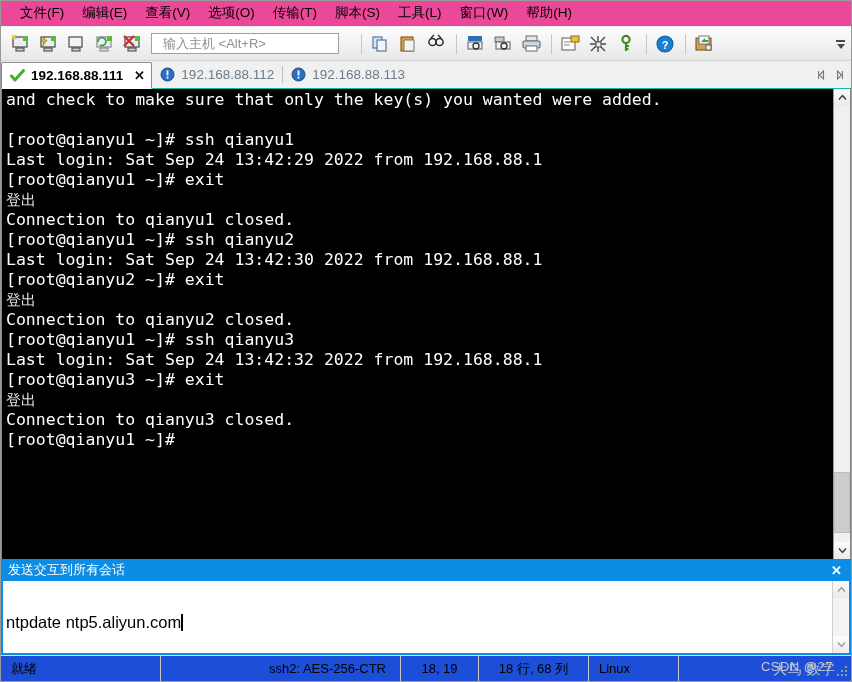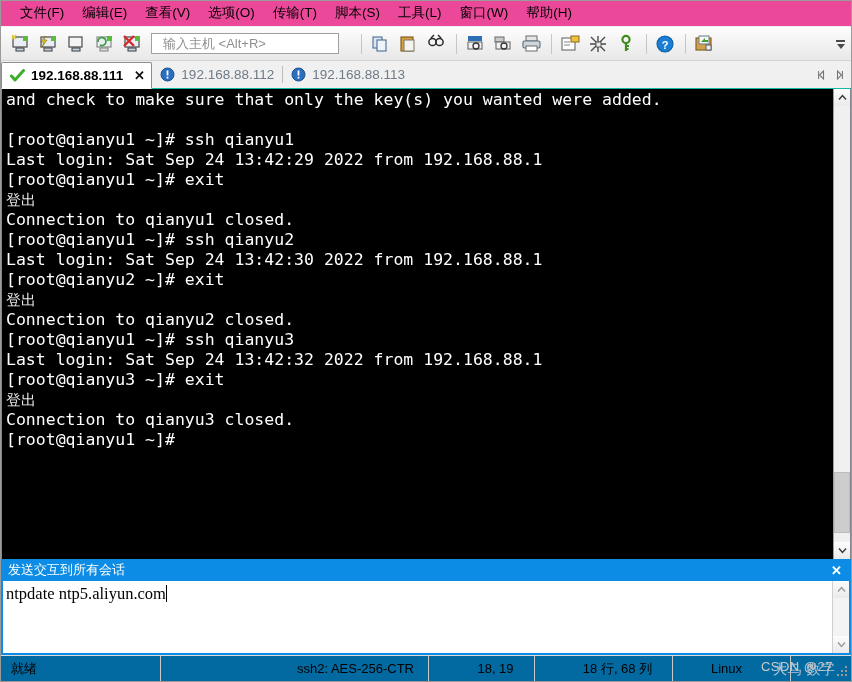--- a/index.html
+++ b/index.html
@@ -172,43 +172,42 @@
   .sendbar-label { color: #fff; font-size: 13px; }
   .sendbar-close { color: #fff; font-size: 13px; font-weight: bold; padding: 0 3px; }
 
   .cmd-wrap {
     flex: 1 1 auto; display: flex; background: #fff;
     border: 2px solid #0c8ce4; border-top: none;
     overflow: hidden;
   }
   .cmd-area {
     flex: 1 1 auto; background: #fff; color: #000;
-    font-family: Liberation Serif, serif;
+    font-family: Liberation Sans, sans-serif;
     font-size: 16.5px; line-height: 20px;
-    padding: 3px 0 0 3px; white-space: pre; position: relative;
+    padding: 3px 0 0 3px; white-space: pre; position: relative; margin-top: 28px;
   }
   .caret {
     display: inline-block; width: 1.5px; height: 17px; background: #000;
     vertical-align: -3px;
   }
   .cmd-scroll {
     width: 17px; background: #f0f0f0; border-left: 1px solid #cfcfcf;
     display: flex; flex-direction: column;
   }
   .cmd-scroll .vs-track { background: #f4f4f4; }
 
   
   .statusbar {
     height: 20px; min-height: 26px;
-    background: #0369a1;
+    background: #1d4ed8;
     display: flex; align-items: stretch;
     font-size: 13px; color: #000;
     border-top: 1px solid #dcdcdc;
     position: relative;
-    gap: 28px;
   }
   .sb-cell {
     display: flex; align-items: center; padding: 0 10px;
     border-right: 1px solid #c8c8c8;
     white-space: nowrap;
   }
   .sb-cell.ready { width: 160px; }
   .sb-cell.cipher { width: 240px; justify-content: flex-end; padding-right: 14px; }
   .sb-cell.pos { width: 78px; justify-content: center; }
   .sb-cell.dims { width: 110px; justify-content: center; }

